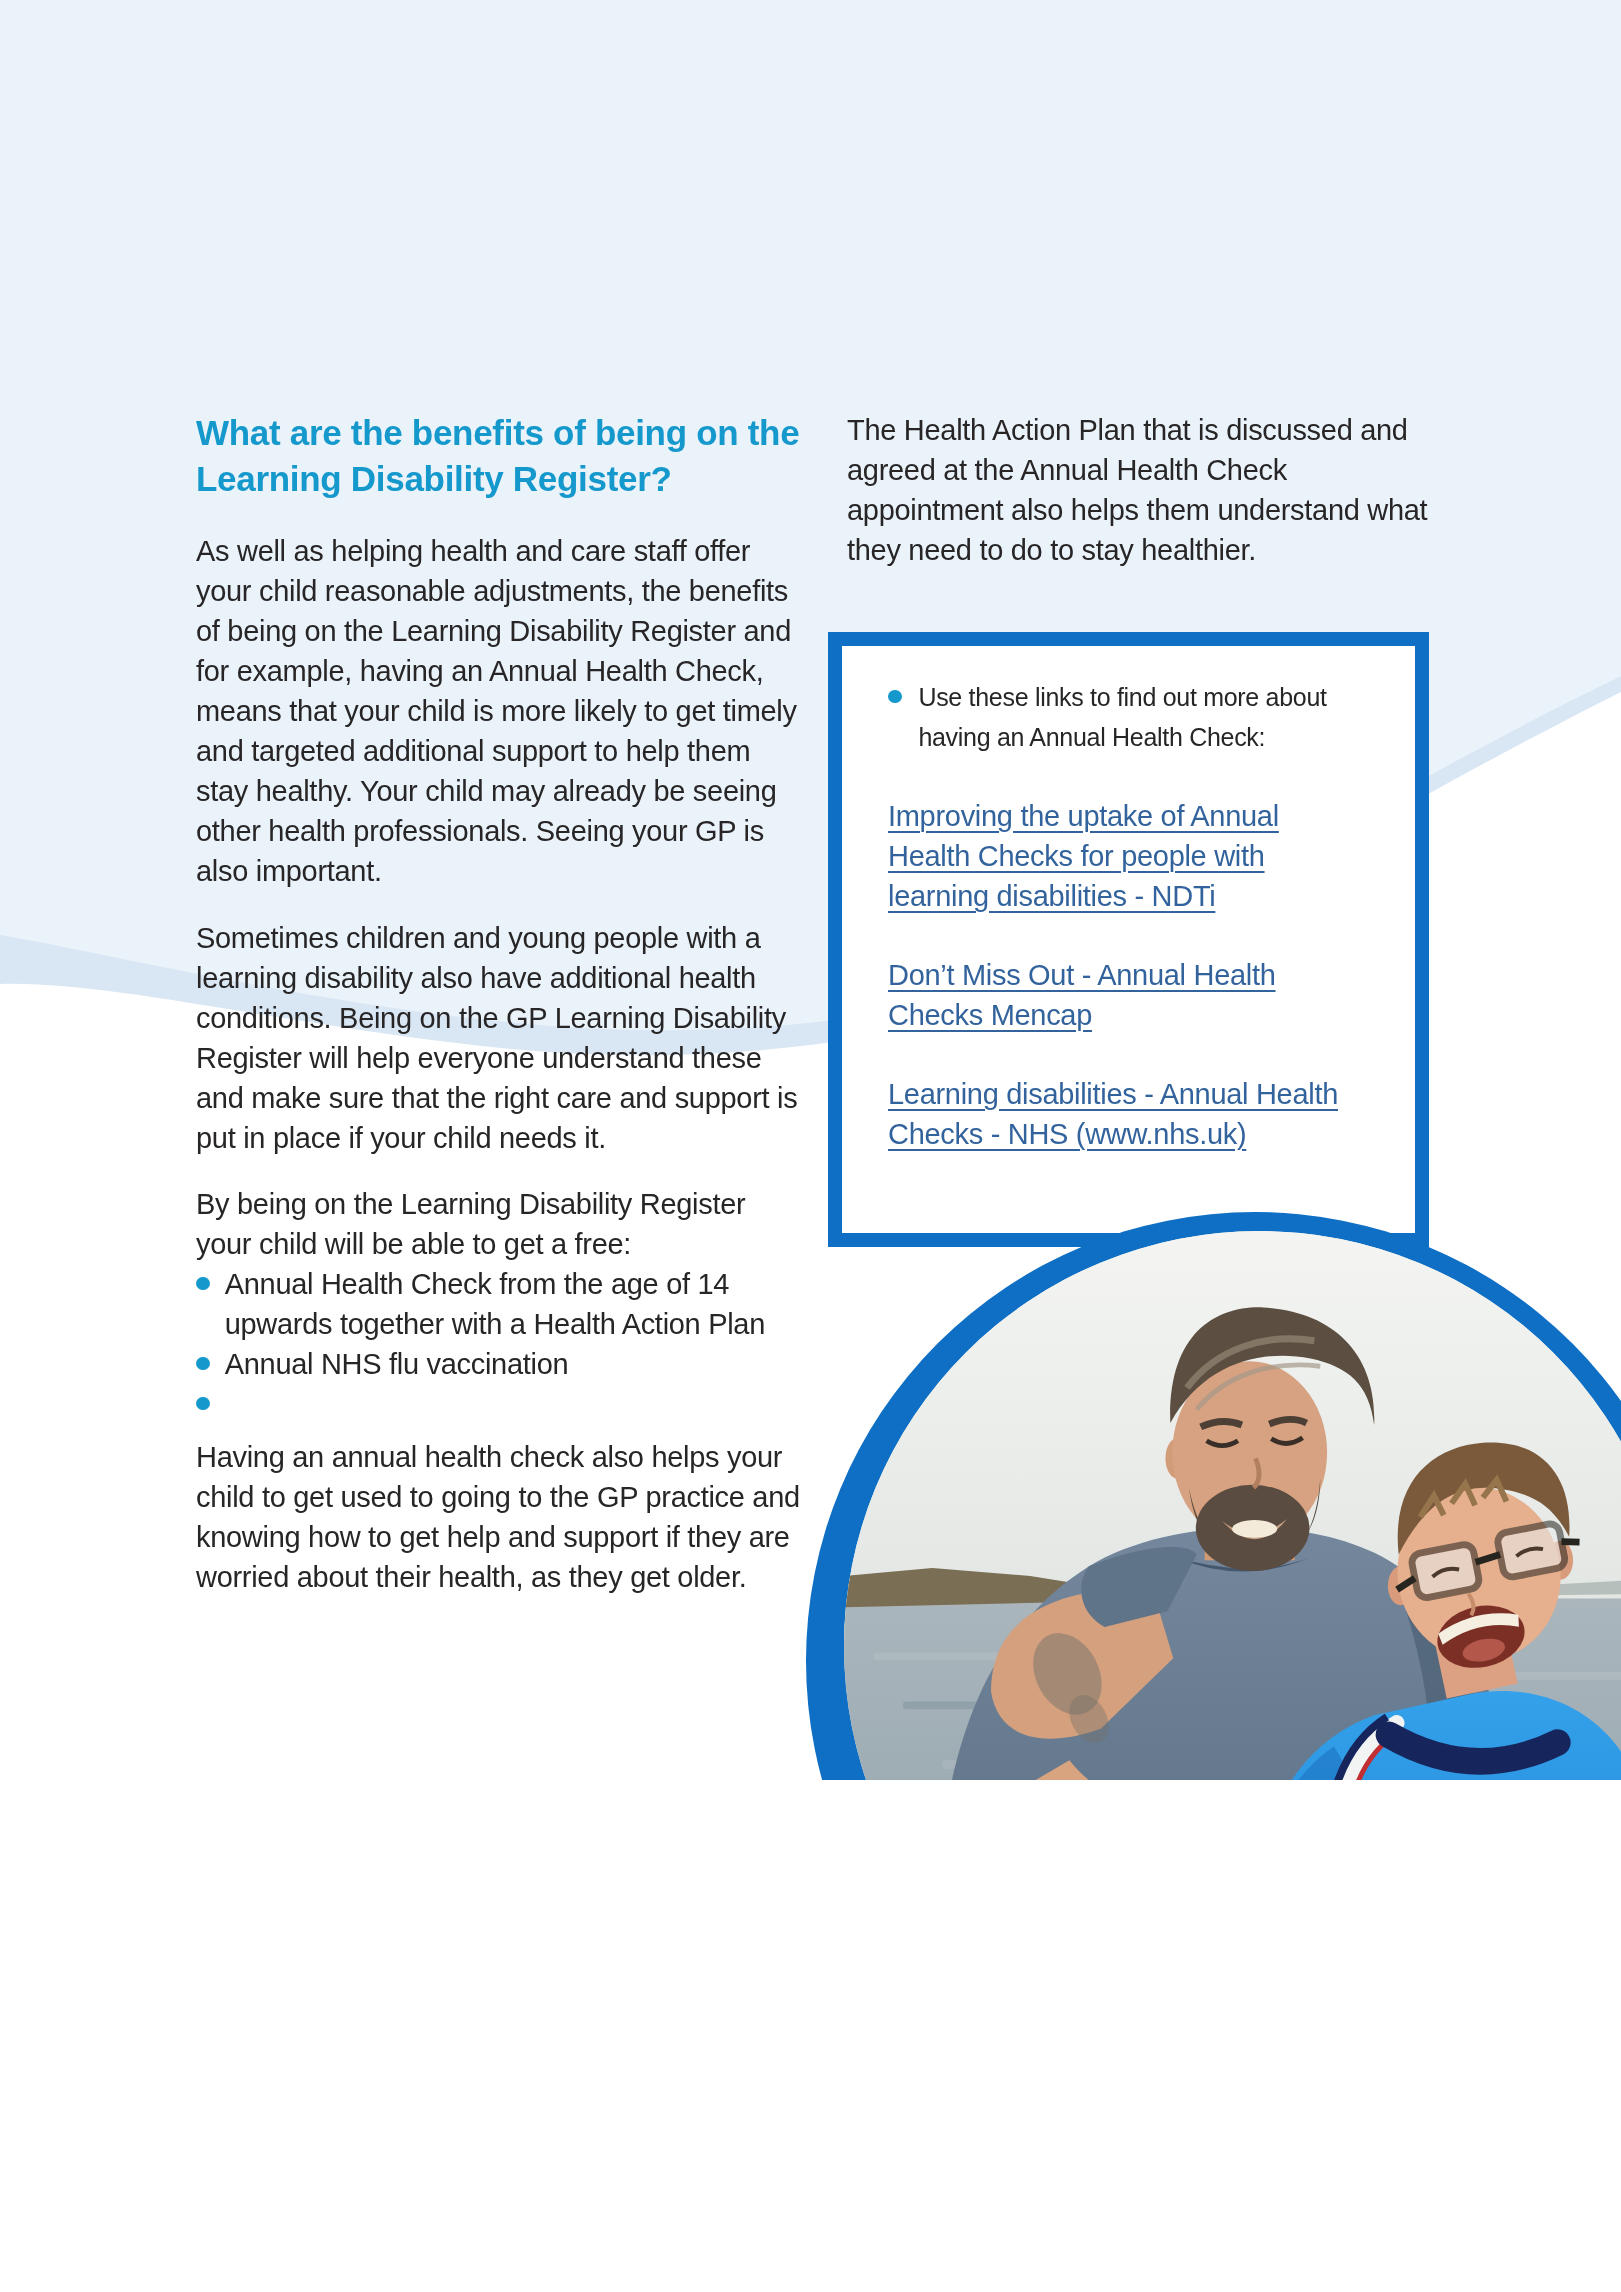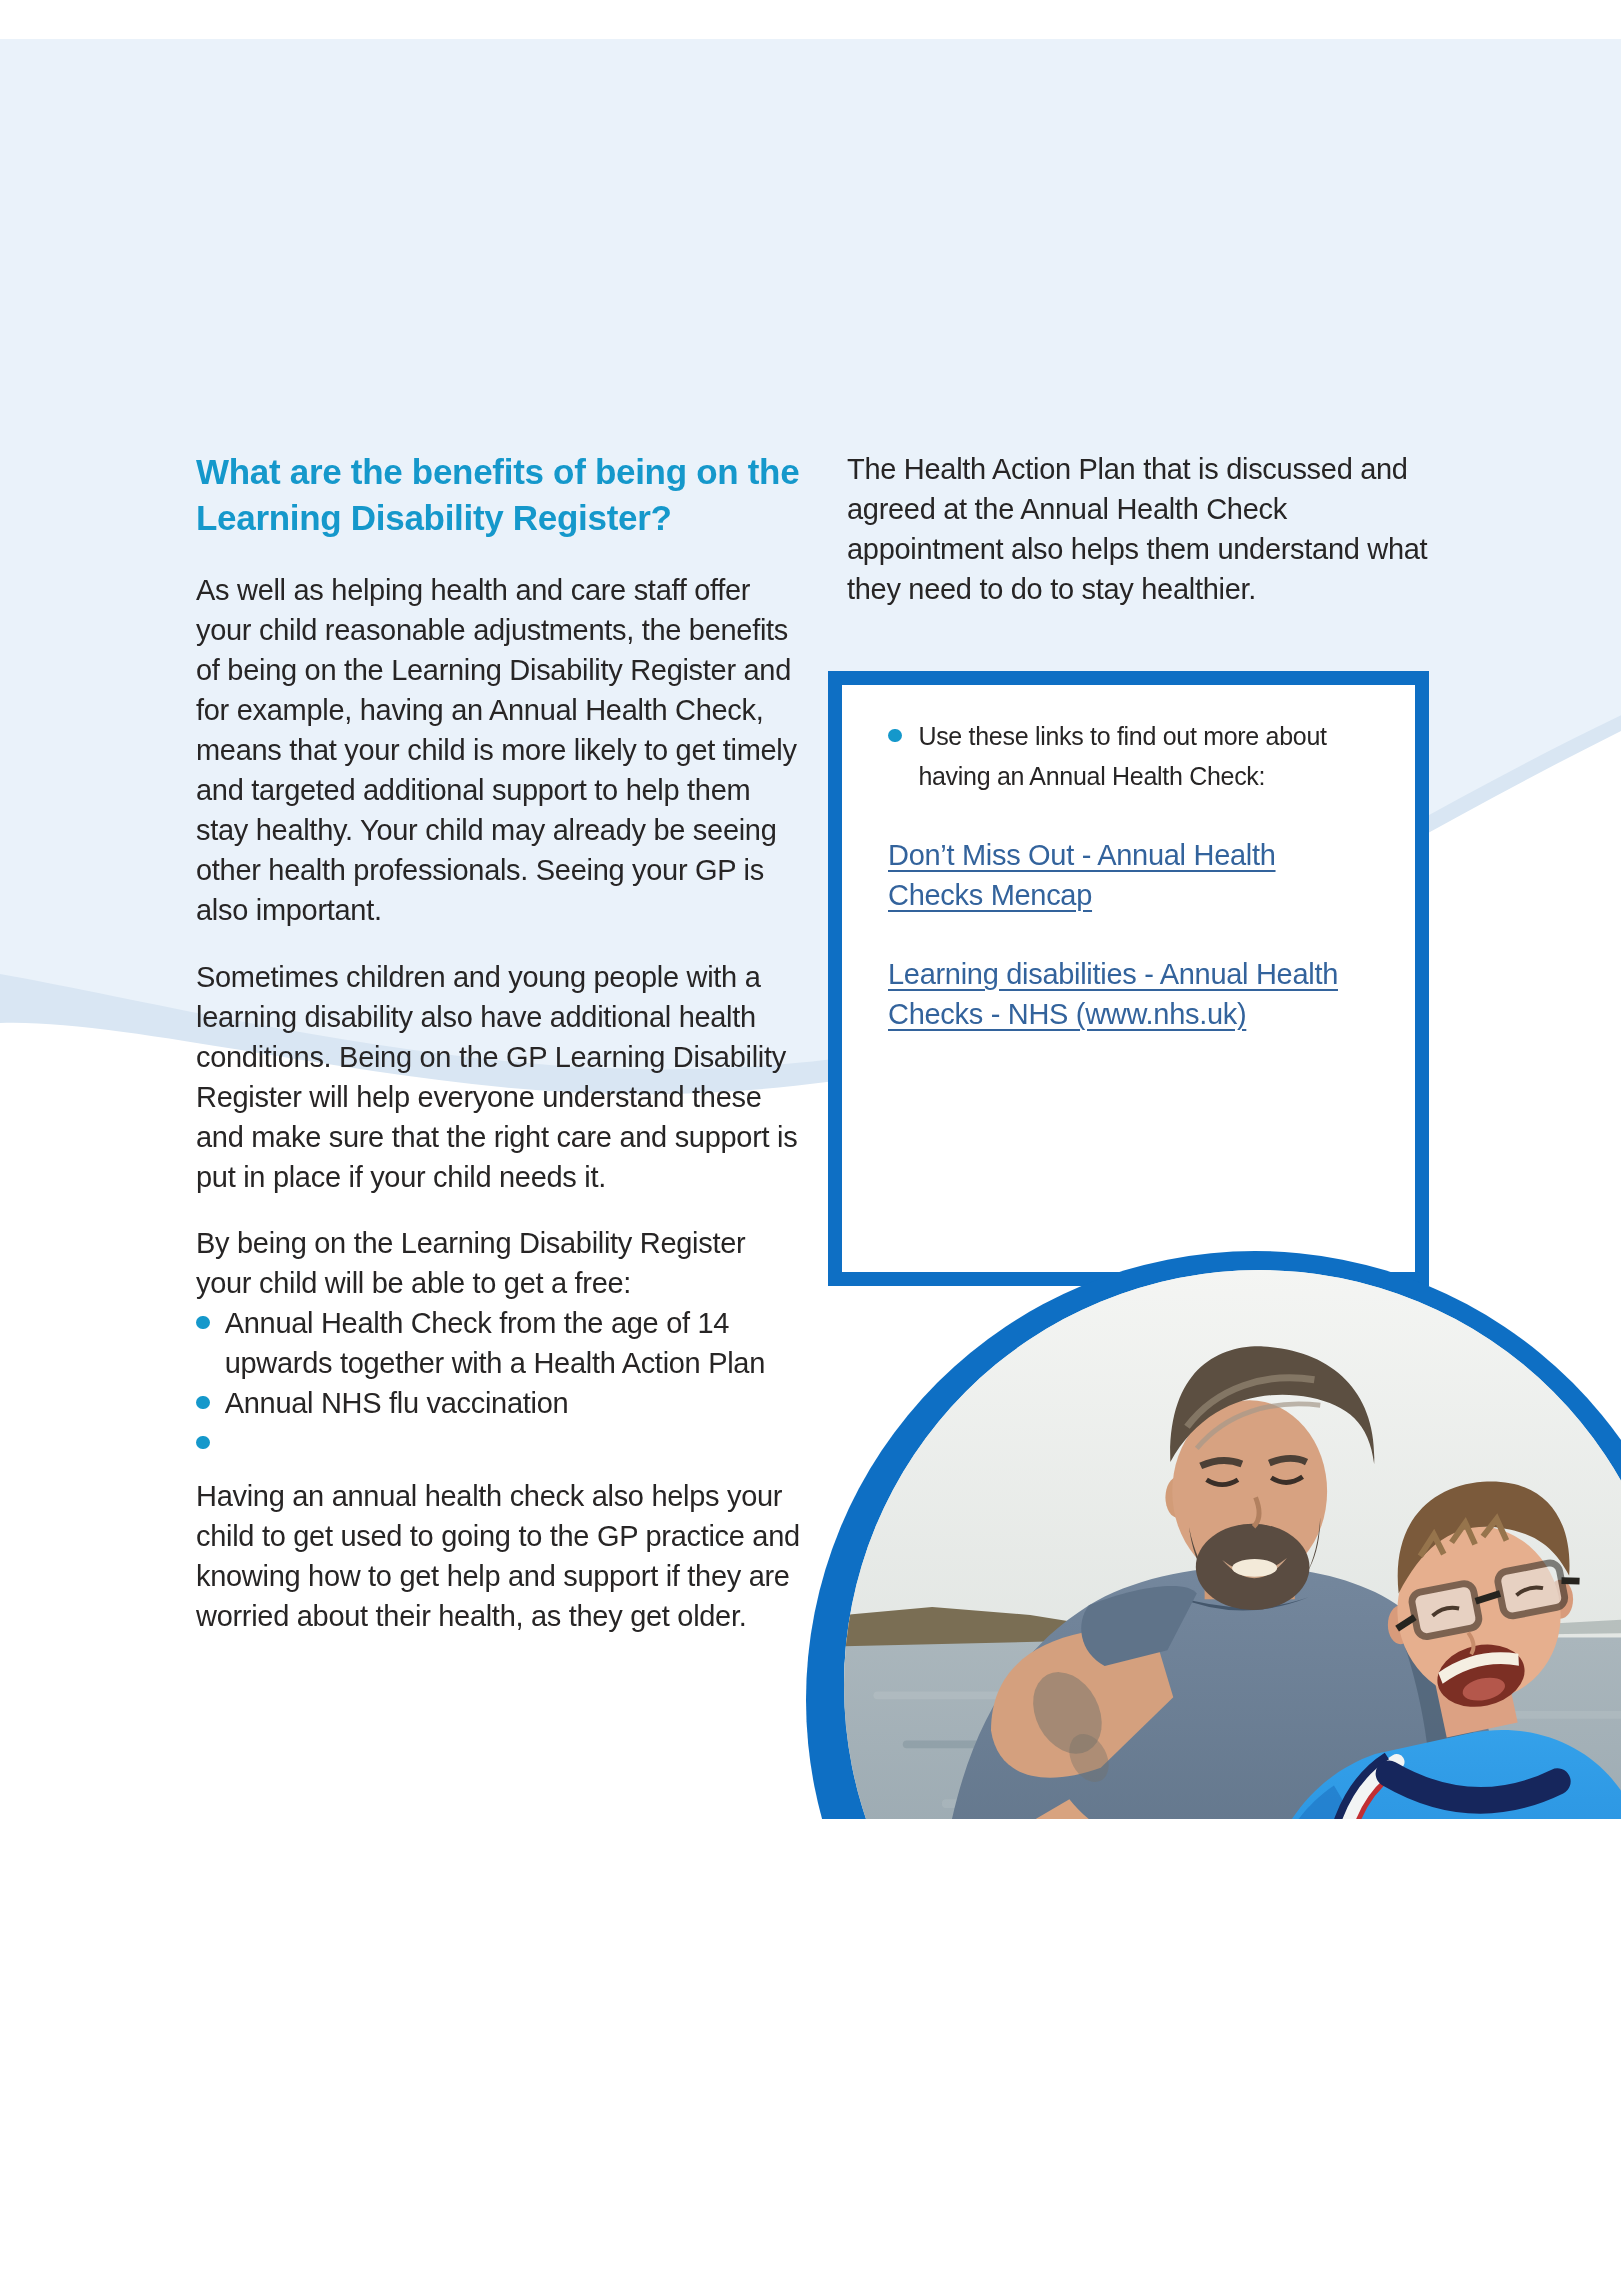--- a/index.html
+++ b/index.html
@@ -1,21 +1,20 @@
 <!DOCTYPE html>
 <html><head>
 <meta charset="utf-8">
 <style>
   html,body { margin:0; padding:0; background:#ffffff; }
   .page {
     position:relative; width:1621px; height:1780px;
     background:#ffffff; overflow:hidden;
     font-family:"Liberation Sans", sans-serif;
     color:#272525;
-    margin-top:39px;
   }
   .swoosh { position:absolute; top:0; left:0; display:block; }
 
   
   .col-left { position:absolute; left:196px; top:410px; width:608px; }
   .heading {
     margin:0 0 29px 0;
     font-size:35px; line-height:46px; font-weight:bold;
     letter-spacing:-0.3px; color:#1598cb;
   }
@@ -102,20 +101,21 @@
 
   <div class="col-right">
     <p class="para">The Health Action Plan that is discussed and agreed at the Annual Health Check appointment also helps them understand what they need to do to stay healthier.</p>
   </div>
 
   <div class="link-box">
     <div class="box-bullet">
       <span class="dot"></span>
       <span class="txt">Use these links to find out more about having an Annual Health Check:</span>
     </div>
+    <a class="doc-link" href="#">Improving the uptake of Annual Health Checks for people with learning disabilities - NDTi</a>
     <a class="doc-link" href="#">Don’t Miss Out - Annual Health Checks Mencap</a>
     <a class="doc-link" href="#">Learning disabilities - Annual Health Checks - NHS (www.nhs.uk)</a>
   </div>
 
   <div class="photo-ring">
     <div class="photo">
       <svg width="831" height="831" viewBox="0 0 848 848" aria-hidden="true">
         <defs>
           <linearGradient id="sky" x1="0" y1="0" x2="0" y2="1">
             <stop offset="0" stop-color="#f4f5f3"></stop>

